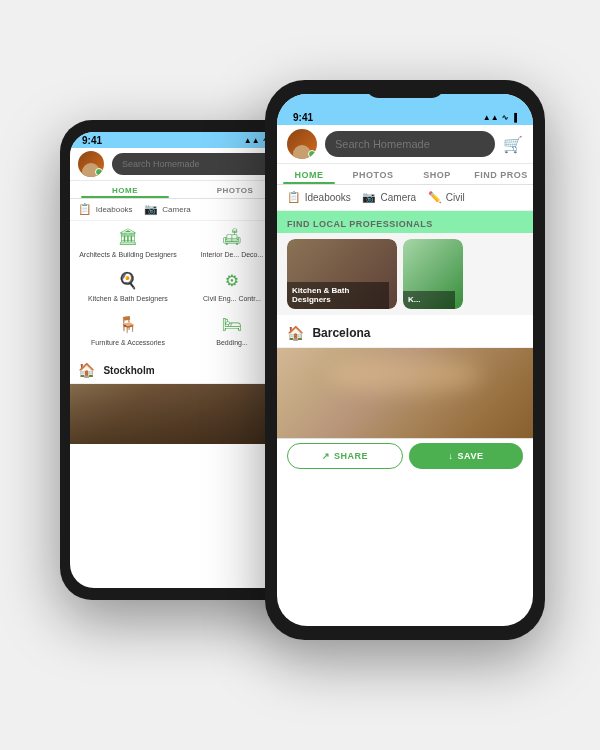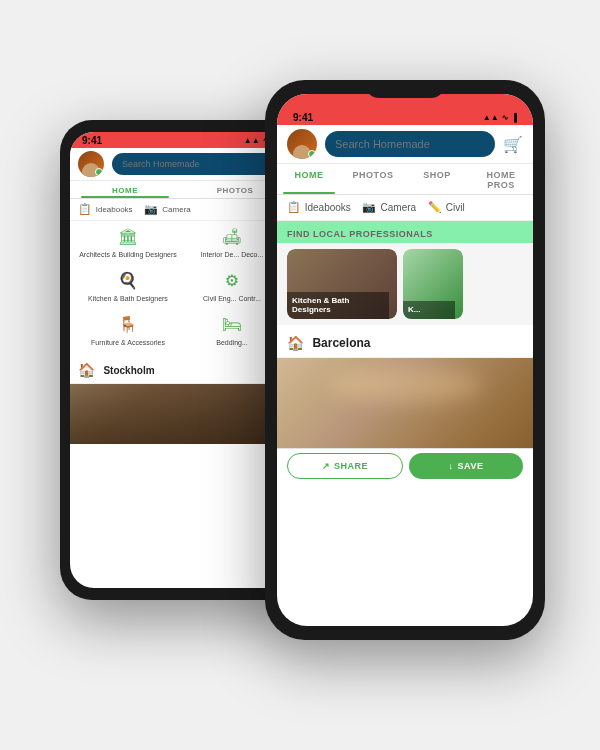--- a/index.html
+++ b/index.html
@@ -66,21 +66,21 @@
     }
 
     
     .status-bar {
       display: flex;
       justify-content: space-between;
       align-items: center;
       padding: 4px 16px 2px;
       font-size: 9px;
       font-weight: 600;
-      background: #ef4444;
+      background: #7dd3fc;
     }
 
     .status-bar .time { font-size: 10px; font-weight: 700; }
     .status-icons { display: flex; align-items: center; gap: 3px; font-size: 8px; }
 
     
     .app-header {
       display: flex;
       align-items: center;
       padding: 4px 10px;
@@ -118,21 +118,21 @@
       bottom: 1px;
       right: 1px;
       border: 1px solid #fff;
       z-index: 1;
     }
 
     .search-box {
       flex: 1;
       height: 26px;
       border-radius: 13px;
-      background: #0c4a6e;
+      background: #404040;
       border: none;
       padding: 0 10px;
       font-size: 11px;
       color: #999;
     }
 
     .cart-icon {
       font-size: 16px;
       color: #555;
     }
@@ -551,21 +551,21 @@
         <div class="avatar-dot"></div>
       </div>
       <input class="search-box" type="text" readonly="" placeholder="Search Homemade" style="">
       <span class="cart-icon">🛒</span>
     </div>
 
     <div class="nav-tabs">
       <div class="nav-tab active">HOME</div>
       <div class="nav-tab">PHOTOS</div>
       <div class="nav-tab">SHOP</div>
-      <div class="nav-tab">HOME PROS</div>
+      <div class="nav-tab">FIND PROS</div>
     </div>
 
     <div class="quick-actions">
       <div class="quick-action">
         <span class="qa-icon">📋</span>
         <span>Ideabooks</span>
       </div>
       <div class="quick-action">
         <span class="qa-icon">📷</span>
         <span>Camera</span>

